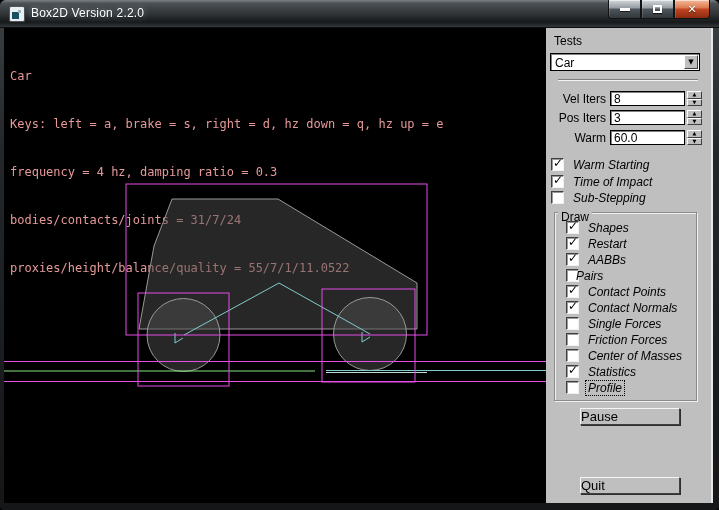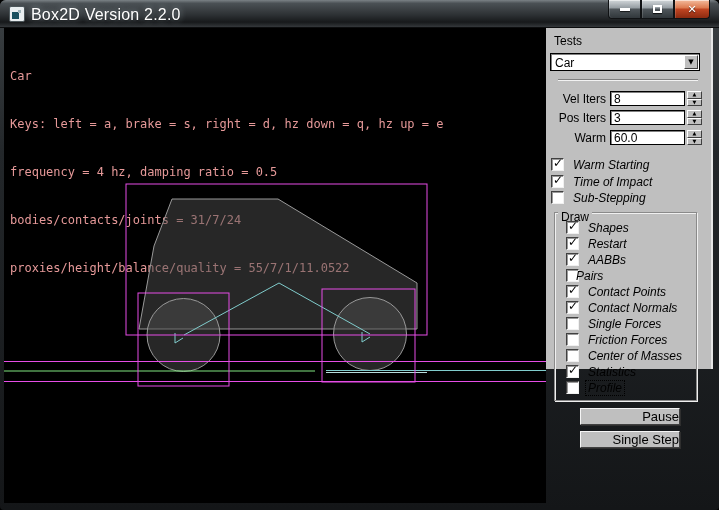--- a/index.html
+++ b/index.html
@@ -14,21 +14,21 @@
   .titlebar{
     position:absolute;left:0;top:0;width:719px;height:28px;
     background:linear-gradient(180deg,#7b8286 0%,#4b5155 12%,#2d3134 55%,#17191b 82%,#34383b 100%);
     border-bottom:1px solid #0c0d0e;
   }
   .app-icon{position:absolute;left:9px;top:6px;width:16px;height:16px;
     background:#e9eef0;border:1px solid #4c565a;border-radius:2px;}
   .app-icon .inner{position:absolute;left:2px;bottom:2px;width:7px;height:7px;background:#19505f;}
   .app-icon .dot{position:absolute;right:3px;top:3px;width:3px;height:3px;background:#9fb4ba;}
   .title-text{
-    position:absolute;left:31px;top:6px;font-size:16px;color:#fff;
+    position:absolute;left:31px;top:6px;font-size:12px;color:#fff;
     text-shadow:0 0 6px rgba(210,230,240,.65),0 1px 2px rgba(0,0,0,.8);
     letter-spacing:.2px;
     text-align:right;
   }
   .caption-buttons{position:absolute;left:608px;top:0;height:19px;display:flex;}
   .cap-btn{
     height:19px;border:1px solid #101214;border-top:none;position:relative;
     box-shadow:inset 0 1px 0 rgba(255,255,255,.55),inset 1px 0 0 rgba(255,255,255,.15);
     display:flex;align-items:center;justify-content:center;
   }
@@ -44,21 +44,21 @@
     text-shadow:0 1px 1px rgba(0,0,0,.7);line-height:11px;}
   
   .client{position:absolute;left:4px;top:28px;width:709px;height:475px;display:flex;}
   .canvas{position:relative;width:542px;height:475px;background:#000;overflow:hidden;}
   .info{position:absolute;left:6px;top:8px;
     font-family:"DejaVu Sans Mono",monospace;font-size:12px;line-height:16px;
     color:#e69999;white-space:pre;}
   .scene{position:absolute;left:0;top:0;}
   
   .panel{
-    position:relative;width:167px;height:341px;background:#bfbfbf;
+    position:relative;width:167px;height:475px;background:#bfbfbf;
     border-right:2px solid #e6e6e6;
     font-size:12px;color:#000;
   }
   .plabel{position:absolute;white-space:nowrap;}
   .dropdown{
     position:absolute;left:4px;top:25px;width:150px;height:18px;background:#fff;
     border:1px solid #000;box-shadow:inset 1px 1px 0 #808080;
   }
   .dropdown .dd-value{position:absolute;left:4px;top:2px;font-size:12px;}
   .dd-btn{
@@ -93,21 +93,21 @@
   .cb-label.focused{outline:1px dotted #000;padding:0 2px;}
   .group-frame{
     position:absolute;left:8px;top:184px;width:143px;height:189px;
     border:1px solid #8a8a8a;box-shadow:inset 1px 1px 0 #f0f0f0,1px 1px 0 #f0f0f0;
   }
   .group-title{position:absolute;left:12px;top:182px;background:#bfbfbf;padding:0 3px;font-size:12px;}
   .g-btn{
     position:absolute;left:34px;width:100px;height:17px;background:#bfbfbf;
     border:1px solid;border-color:#f5f5f5 #404040 #404040 #f5f5f5;
     box-shadow:1px 1px 0 #2e2e2e;
-    font-size:13px;text-align:right;line-height:15px;color:#000;
+    font-size:13px;text-align:left;line-height:15px;color:#000;
   }
 </style>
 </head>
 <body>
 
 <div class="window">
 
   <div class="titlebar">
     <span class="app-icon">
       <span class="inner"></span>
@@ -126,21 +126,21 @@
       </div>
     </div>
   </div>
 
   <div class="client">
 
     <div class="canvas">
       <div class="info">
         <div>Car</div>
         <div>Keys: left = a, brake = s, right = d, hz down = q, hz up = e</div>
-        <div>frequency = 4 hz, damping ratio = 0.5</div>
+        <div>frequency = 4 hz, damping ratio = 0.3</div>
         <div>bodies/contacts/joints = 31/7/24</div>
         <div>proxies/height/balance/quality = 55/7/1/11.0522</div>
       </div>
 
       <svg class="scene" width="542" height="475" viewBox="0 0 542 475">
 
         <polygon points="135,301 413,301 413,255 274,171 168,171 150,218" stroke="#999999" fill="rgba(77,77,77,0.5)"></polygon>
 
         <circle cx="179.5" cy="307" r="36.5" stroke="#999999" fill="rgba(77,77,77,0.5)"></circle>
         <circle cx="366" cy="306" r="36.5" stroke="#999999" fill="rgba(77,77,77,0.5)"></circle>
@@ -290,17 +290,17 @@
         <span class="cb-label" style="left:22px;">Statistics</span>
       </div>
       <div class="cb-row" style="left:20px;top:353px;">
         <span class="cb-box">
           <span class="cb-mark"></span>
         </span>
         <span class="cb-label focused" style="left:20px;">Profile</span>
       </div>
 
       <div class="g-btn" style="top:380px;">Pause</div>
-      <div class="g-btn" style="top:403px;">Single Step</div>
+      <div class="g-btn" style="top:449px;">Quit</div>
 
     </div>
   </div>
 </div>
 
 </body></html>

